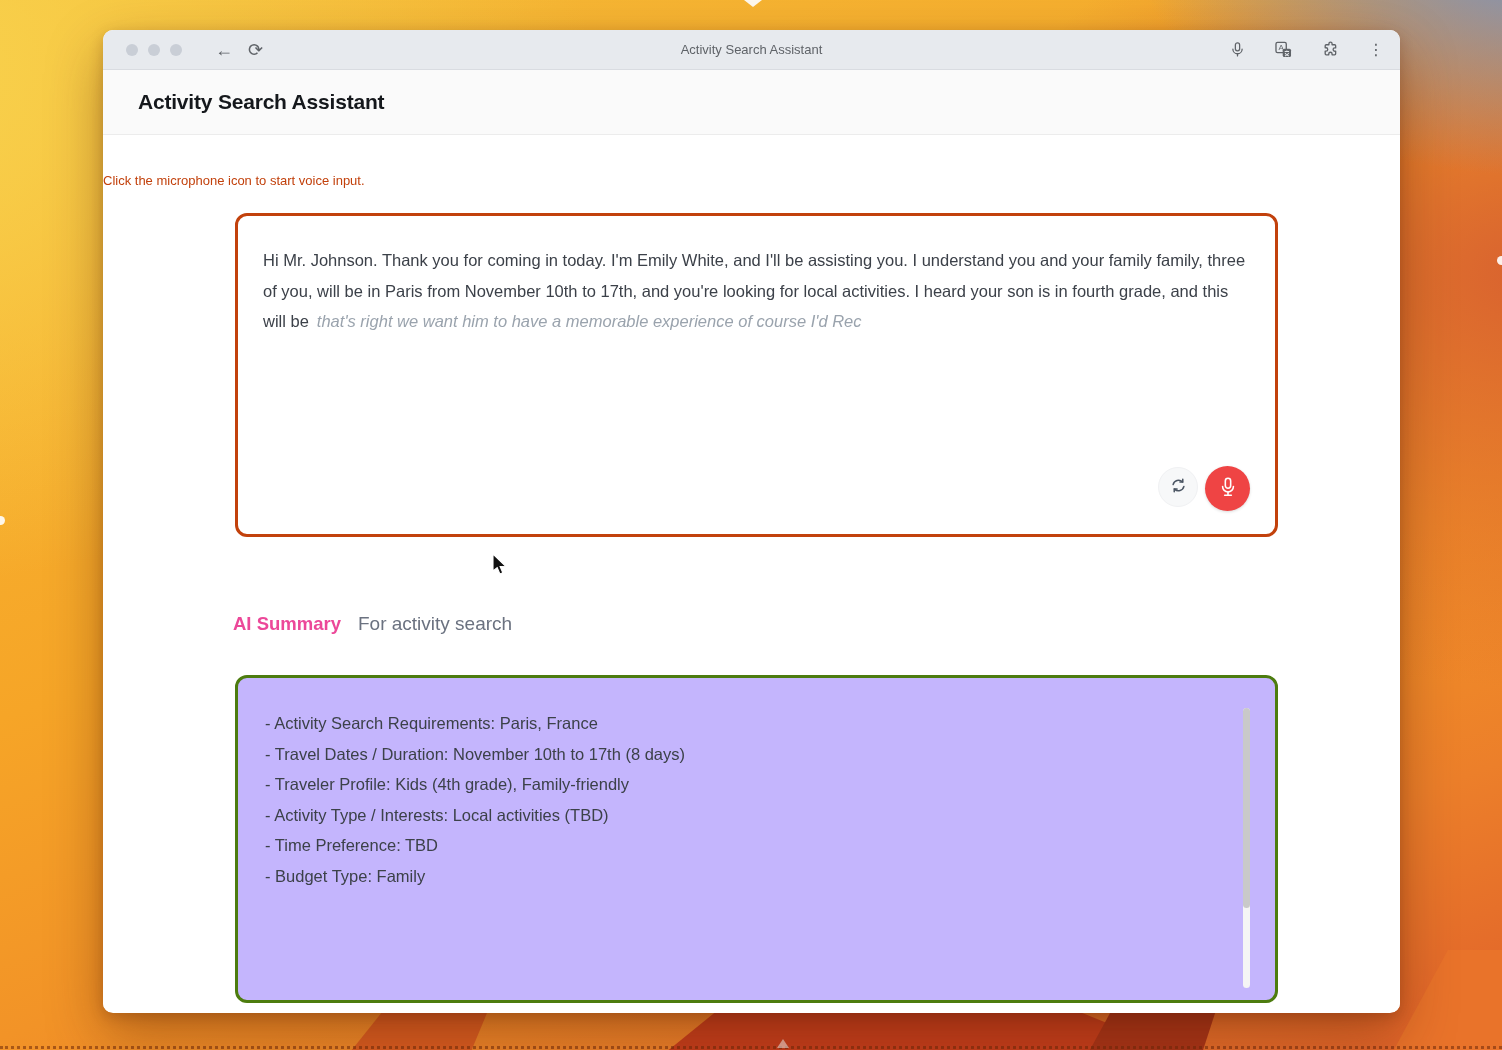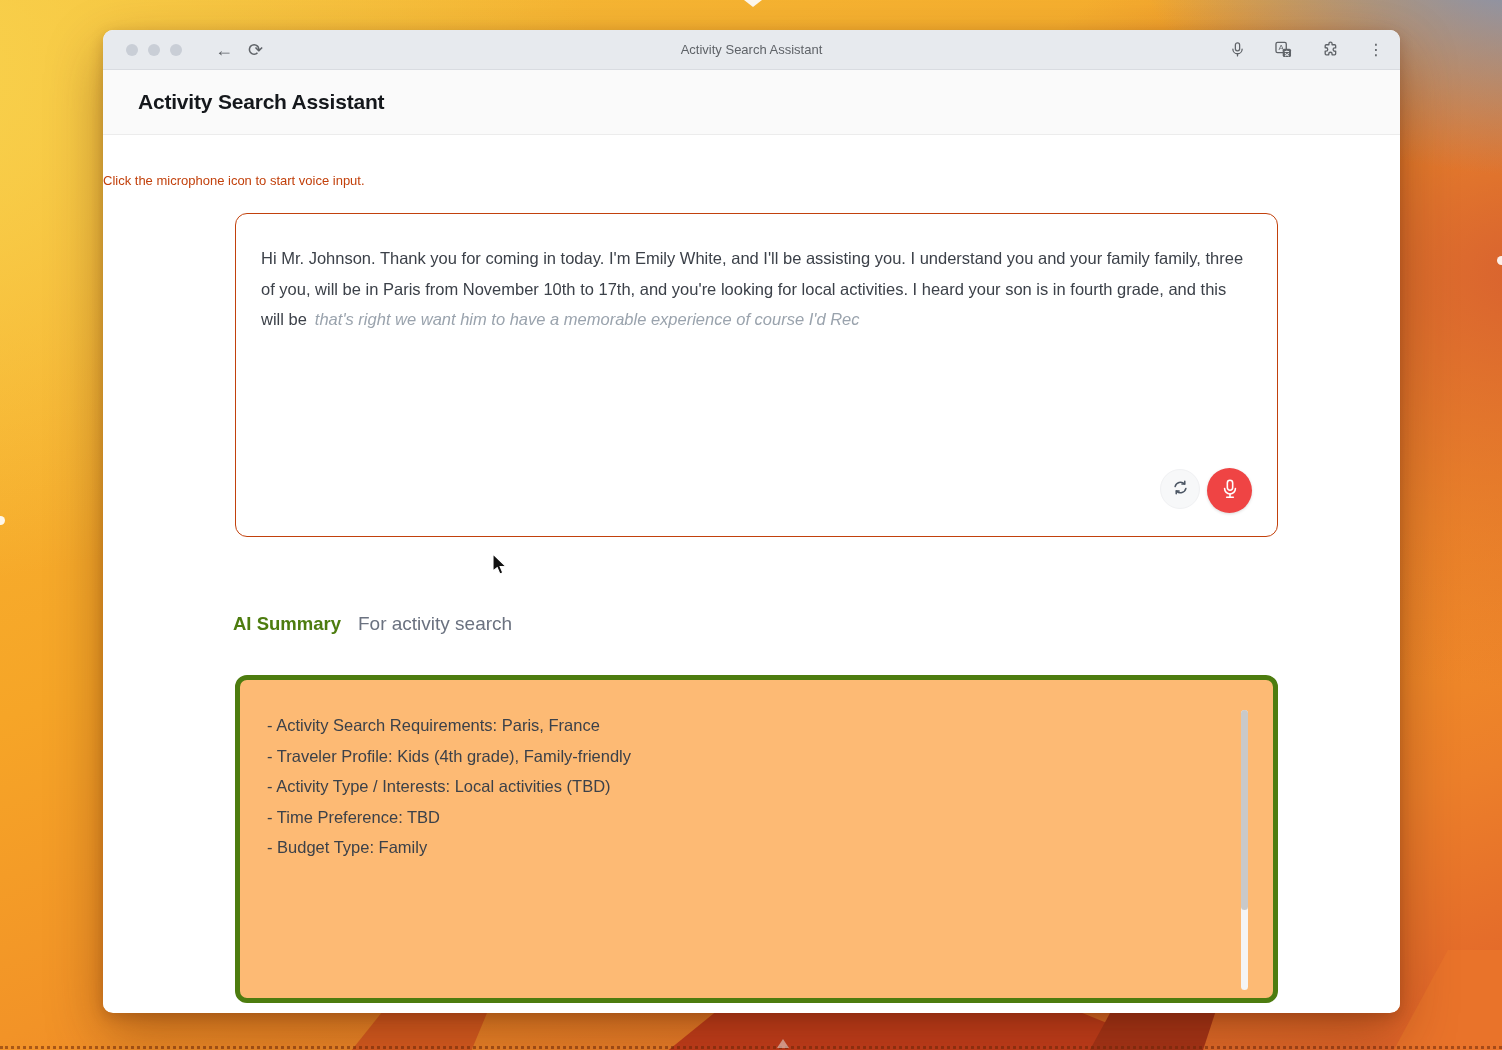--- a/index.html
+++ b/index.html
@@ -62,41 +62,41 @@
   .app-header{ height:65px; background:#fafafa; border-bottom:1px solid #ececec;
                display:flex; align-items:center; padding-left:35px; }
   .app-header h1{ font-size:21px; font-weight:700; color:#15181c; letter-spacing:-0.2px; }
 
   
   .content{ position:relative; height:877px; background:#fff; }
   .instruction{ text-align:left; padding-top:38px; font-size:13px; color:#c2410c; }
 
   .transcript-card{
     position:absolute; left:132px; top:78px; width:1043px; height:324px;
-    border:1px solid #c2410c; border-radius:12px; background:#fff; padding:29px 25px;
+    border:3px solid #c2410c; border-radius:12px; background:#fff; padding:29px 25px;
   }
   .transcript-text{ font-size:16.5px; line-height:30.5px; color:#3c4149; }
   .interim{ font-style:italic; color:#9aa3ad; margin-left:8px; }
   .controls-refresh{
     position:absolute; right:77px; bottom:27px; width:40px; height:40px; border-radius:50%;
     background:#f7f8f9; border:1px solid #f0f1f3; display:flex; align-items:center; justify-content:center;
   }
   .controls-mic{
     position:absolute; right:25px; bottom:23px; width:45px; height:45px; border-radius:50%;
     border:none; display:flex; align-items:center; justify-content:center;
     box-shadow:0 1px 3px rgba(0,0,0,0.15);
   }
 
   .summary-head{ position:absolute; left:130px; top:478px; display:flex; align-items:baseline; }
-  .summary-title{ font-size:18.5px; font-weight:700; color:#4d7c0f; }
+  .summary-title{ font-size:18.5px; font-weight:700; color:#ec4899; }
   .summary-sub{ font-size:19px; color:#6b7280; margin-left:17px; }
 
   .summary-card{
     position:absolute; left:132px; top:540px; width:1043px; height:328px;
-    border:5px solid #4d7c0f; border-radius:12px; background:#fdba74; padding:30px 60px 0 27px;
+    border:3px solid #4d7c0f; border-radius:12px; background:#c4b5fd; padding:30px 60px 0 27px;
   }
   .summary-line{ font-size:16.5px; line-height:30.5px; color:#3c4149; white-space:pre; }
   .sc-track{ position:absolute; right:25px; top:30px; width:7px; height:280px;
              background:#f5f5f5; border-radius:4px; }
   .sc-thumb{ position:absolute; right:25px; top:30px; width:7px; height:200px;
              background:#c9c9c9; border-radius:4px; }
 
   .cursor{ position:absolute; left:489px; top:553px; pointer-events:none; }
 </style>
 </head>
@@ -188,20 +188,21 @@
       </button>
     </div>
 
     <div class="summary-head">
       <span class="summary-title">AI Summary</span>
       <span class="summary-sub">For activity search</span>
     </div>
 
     <div class="summary-card">
       <div class="summary-line">- Activity Search Requirements: Paris, France</div>
+      <div class="summary-line">- Travel Dates / Duration: November 10th to 17th (8 days)</div>
       <div class="summary-line">- Traveler Profile: Kids (4th grade), Family-friendly</div>
       <div class="summary-line">- Activity Type / Interests: Local activities (TBD)</div>
       <div class="summary-line">- Time Preference: TBD</div>
       <div class="summary-line">- Budget Type: Family</div>
       <div class="sc-track"></div>
       <div class="sc-thumb"></div>
     </div>
 
   </div>
 </div>

